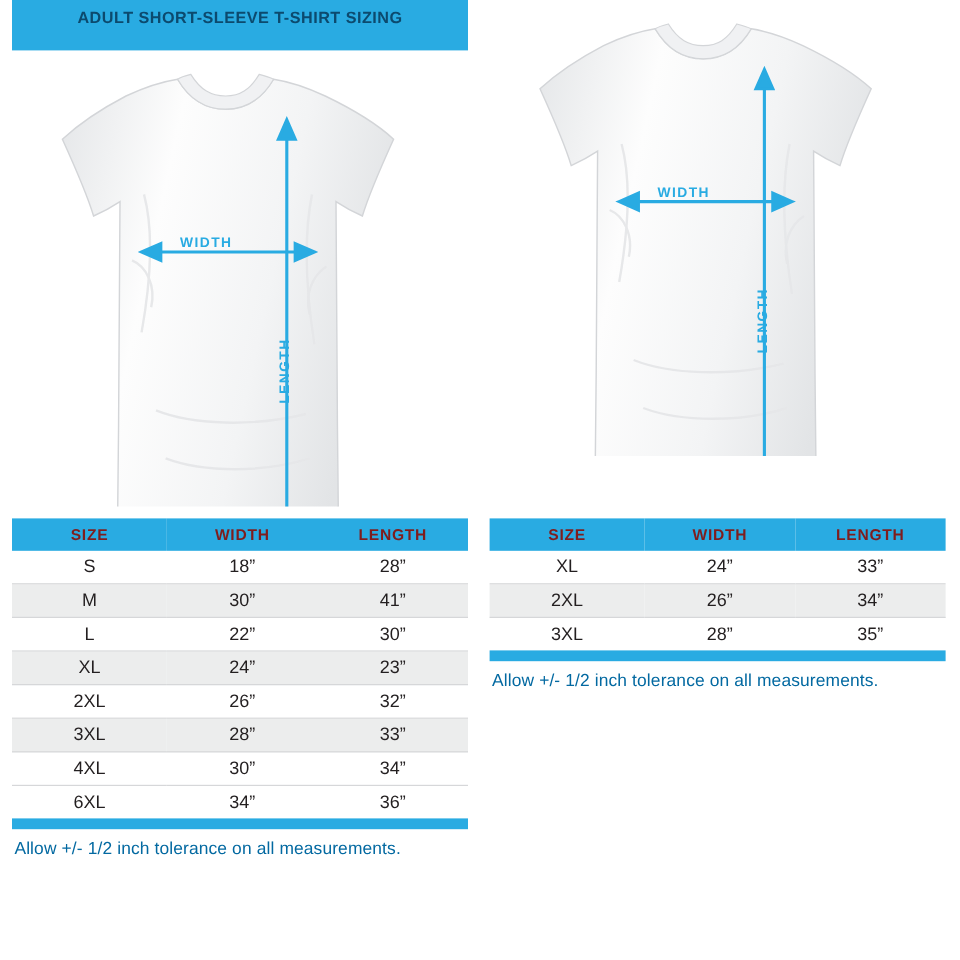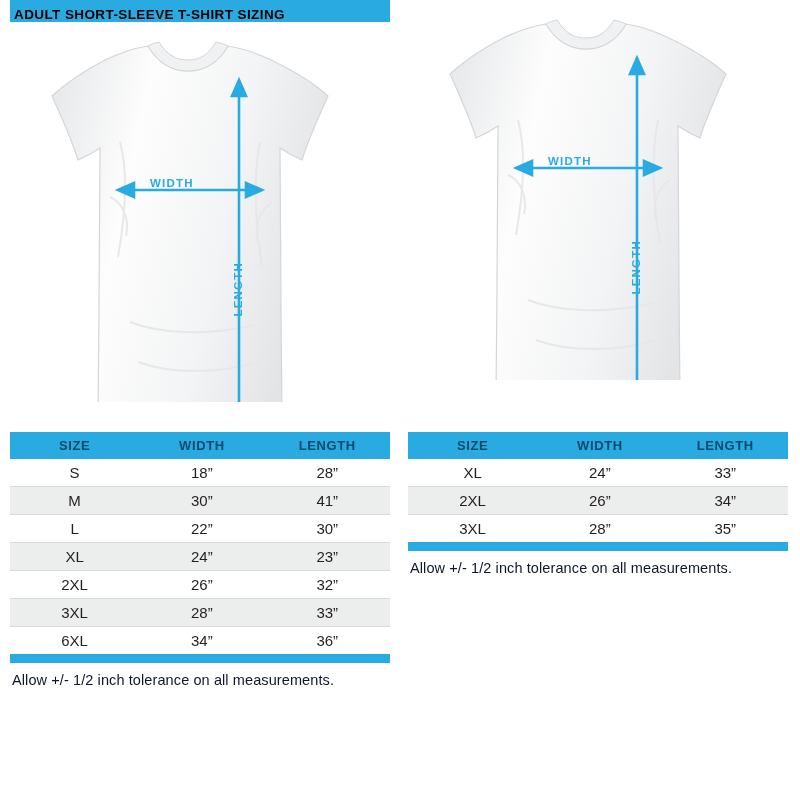--- a/index.html
+++ b/index.html
@@ -21,25 +21,26 @@
   }
   .panel {
     position: absolute;
     top: 0;
   }
   .panel.left  { left: 10px;  width: 380px; }
   .panel.right { left: 408px; width: 380px; }
 
   .chart-title {
     background: #29abe2;
-    color: #000000;
+    color: #0c4a6e;
     font-weight: bold;
     font-size: 13.5px;
     letter-spacing: 0.4px;
-    padding: 8px 4px 0 4px;
+    text-align: center;
+    padding: 8px 4px 20px 4px;
     line-height: 1;
   }
 
   .shirt-area {
     position: relative;
     height: 380px;
   }
 
   .shirt-svg {
     position: absolute;
@@ -60,21 +61,21 @@
   }
 
   
   table.size-table {
     width: 100%;
     border-collapse: collapse;
     font-size: 14px;
   }
   table.size-table th {
     background: #29abe2;
-    color: #0c4a6e;
+    color: #7f1d1d;
     font-weight: bold;
     font-size: 13px;
     letter-spacing: 0.6px;
     padding: 6px 0 6px 0;
     text-align: center;
   }
   table.size-table th.col-size  { width: 34%; }
   table.size-table th.col-width { width: 33%; }
   table.size-table th.col-len   { width: 33%; }
 
@@ -93,21 +94,21 @@
   }
 
   .table-footer-bar {
     background: #29abe2;
     height: 9px;
     width: 100%;
   }
 
   .tolerance {
     font-size: 14.5px;
-    color: #0f172a;
+    color: #0369a1;
     padding: 9px 0 0 2px;
     letter-spacing: 0.1px;
   }
 
   .left-tables { position: absolute; top: 432px; left: 10px;  width: 380px; }
   .right-tables{ position: absolute; top: 432px; left: 408px; width: 380px; }
 </style>
 </head>
 <body>
 
@@ -209,20 +210,25 @@
         </tr>
         <tr>
           <td>2XL</td>
           <td>26”</td>
           <td>32”</td>
         </tr>
         <tr class="alt">
           <td>3XL</td>
           <td>28”</td>
           <td>33”</td>
+        </tr>
+        <tr>
+          <td>4XL</td>
+          <td>30”</td>
+          <td>34”</td>
         </tr>
         <tr>
           <td>6XL</td>
           <td>34”</td>
           <td>36”</td>
         </tr>
       </tbody>
     </table>
     <div class="table-footer-bar"></div>
     <div class="tolerance">Allow +/- 1/2 inch tolerance on all measurements.</div>

